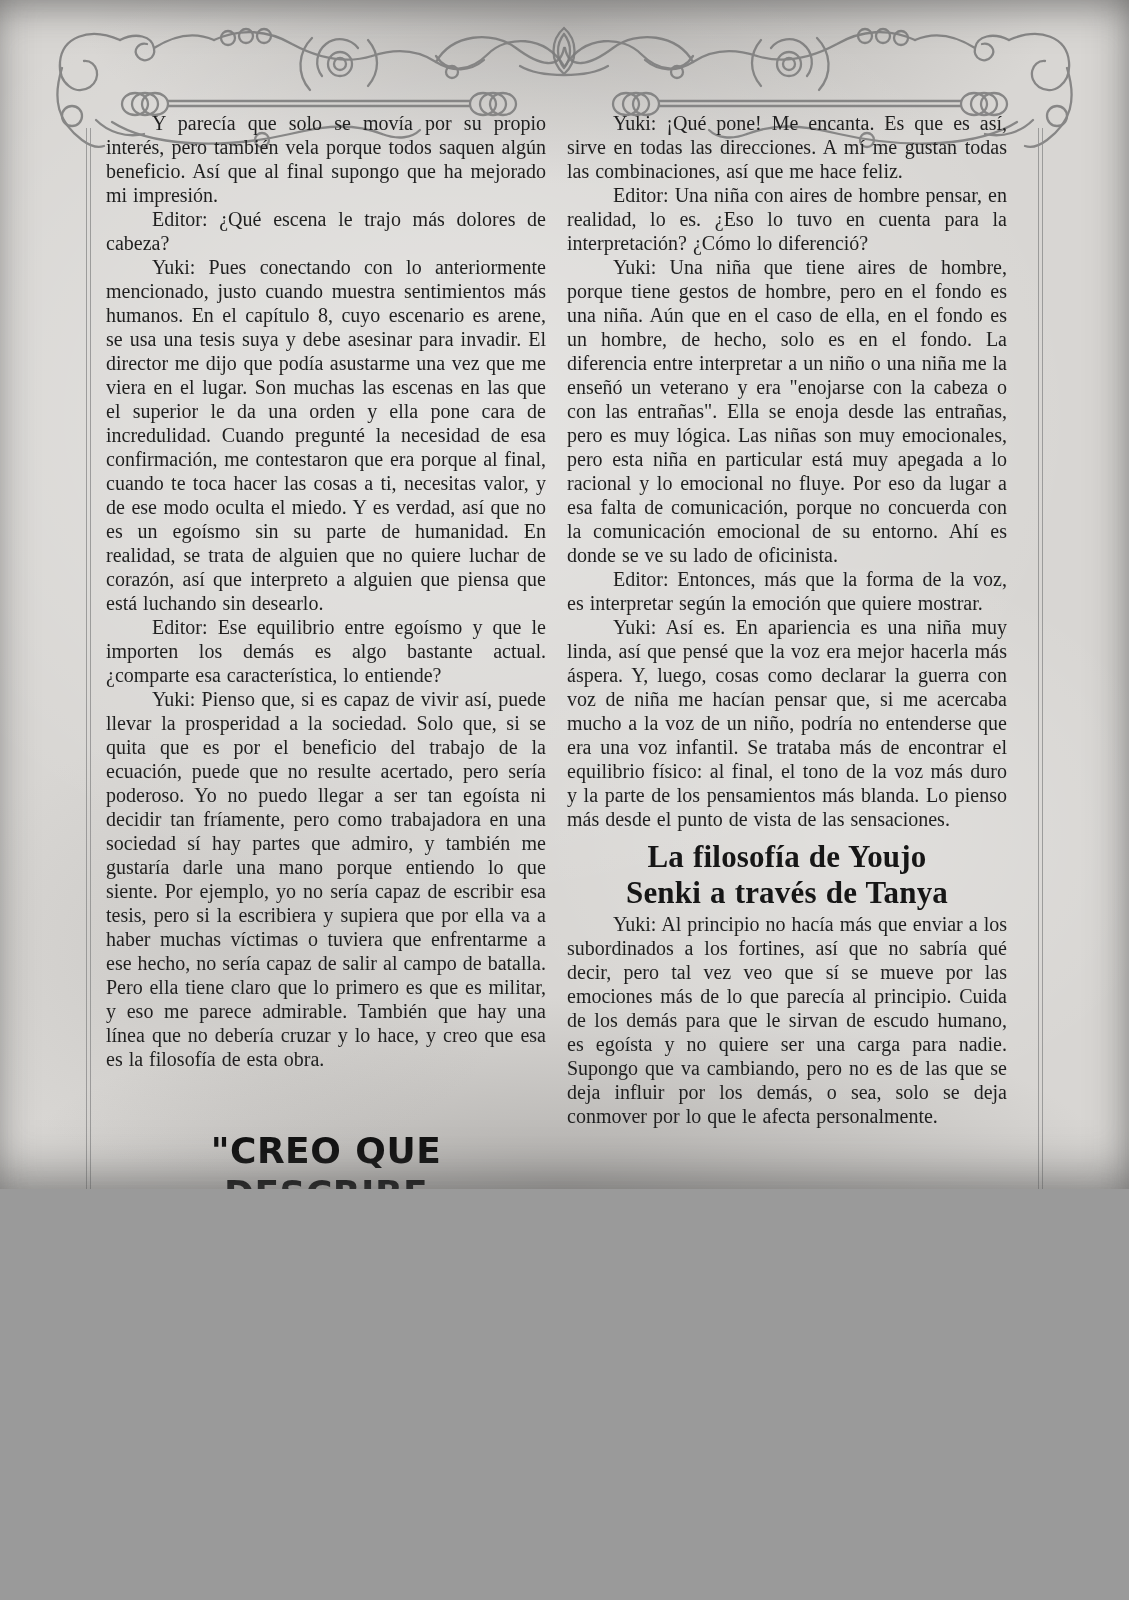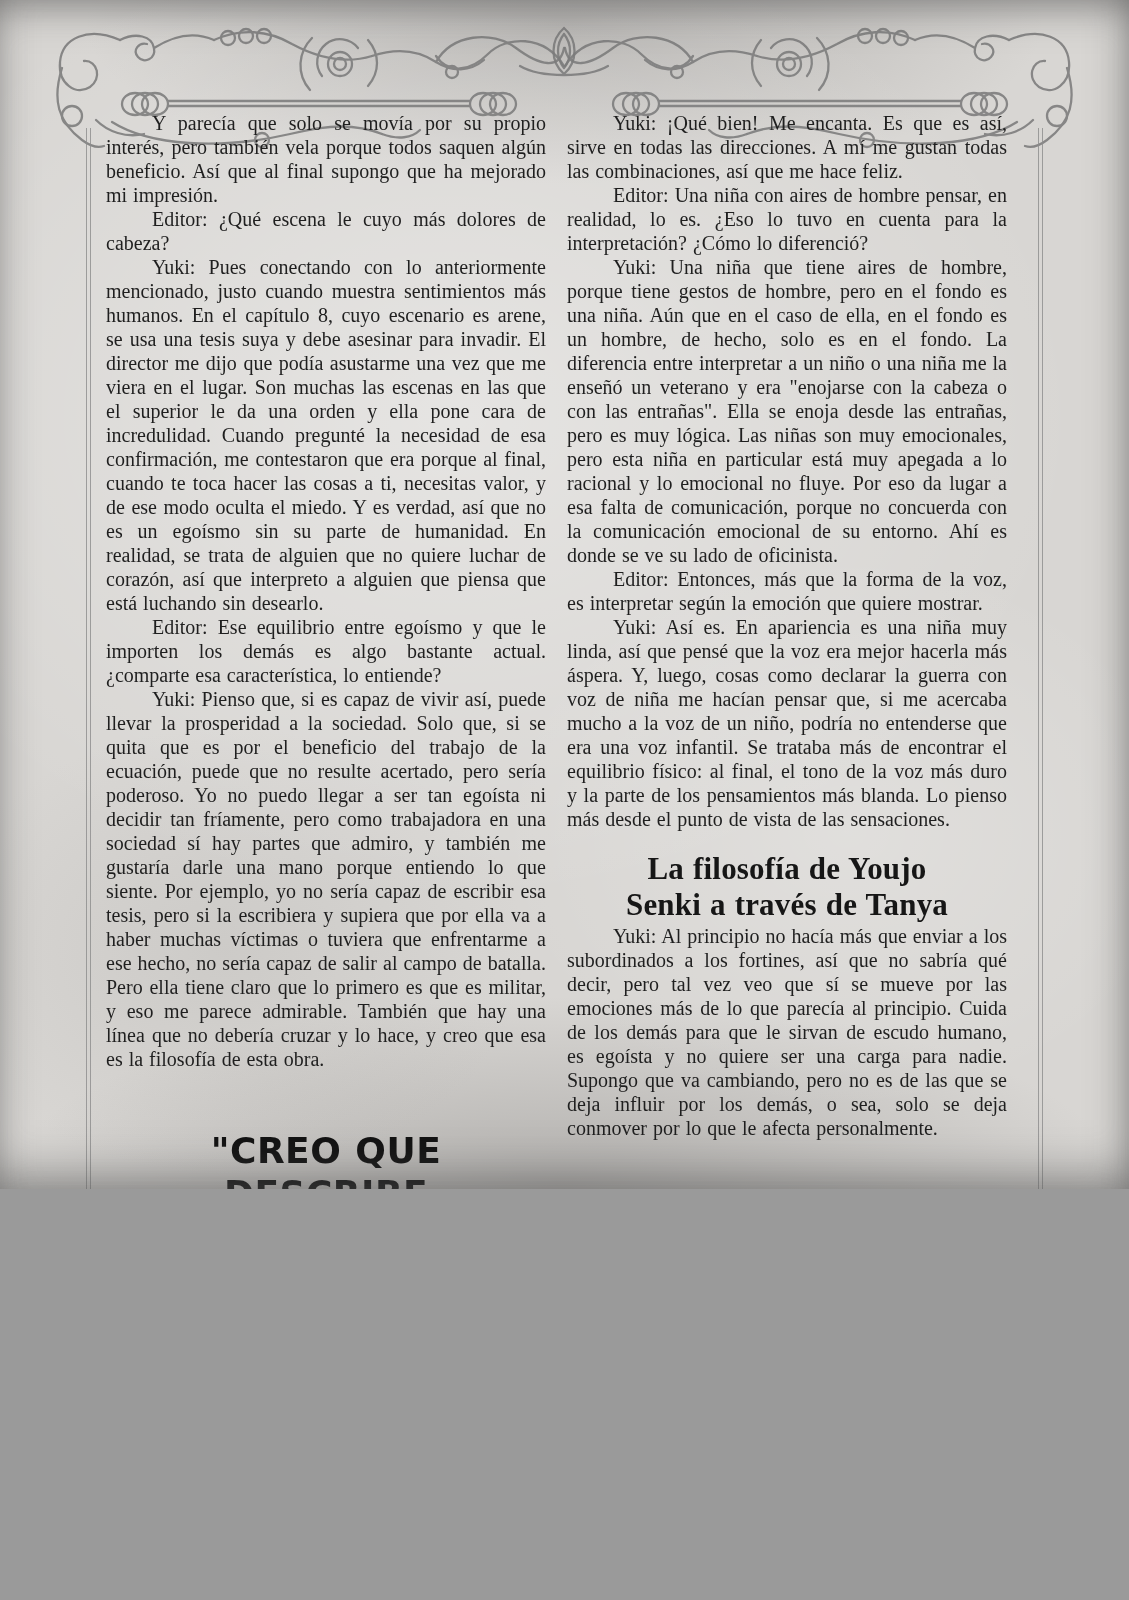--- a/index.html
+++ b/index.html
@@ -48,21 +48,21 @@
   .column p{text-indent:46px;margin:0;}
   .pull-quote{
     margin-top:58px;
     font-family:"DejaVu Sans",sans-serif;font-weight:700;
     font-size:36px;line-height:1.2;letter-spacing:.5px;
     text-align:center;text-indent:0;white-space:pre-line;color:#111;
   }
   .section-heading{
     font-weight:700;font-size:31px;line-height:1.15;
     text-align:center;white-space:pre-line;color:#161616;
-    margin:20px 0 2px 0;letter-spacing:.2px;
+    margin:8px 0 2px 0;letter-spacing:.2px;
   }
 </style>
 </head>
 <body>
 
 <div class="page">
 
   <svg class="flourish top" viewBox="0 0 1129 152" aria-hidden="true">
     <defs>
       <g id="half" class="stroke" stroke-width="2.3">
@@ -118,31 +118,31 @@
     <use href="#half" transform="translate(0,152) scale(1,-1)"></use>
     <use href="#half" transform="translate(1129,152) scale(-1,-1)"></use>
     <use href="#center" transform="translate(0,152) scale(1,-1)"></use>
   </svg>
 
   <div class="vrule left"></div>
   <div class="vrule right"></div>
 
   <div class="column left">
     <p>Y parecía que solo se movía por su propio interés, pero también vela porque todos saquen algún beneficio. Así que al final supongo que ha mejorado mi impresión.</p>
-    <p>Editor: ¿Qué escena le cuyo más dolores de cabeza?</p>
+    <p>Editor: ¿Qué escena le trajo más dolores de cabeza?</p>
     <p>Yuki: Pues conectando con lo anteriormente mencionado, justo cuando muestra sentimientos más humanos. En el capítulo 8, cuyo escenario es arene, se usa una tesis suya y debe asesinar para invadir. El director me dijo que podía asustarme una vez que me viera en el lugar. Son muchas las escenas en las que el superior le da una orden y ella pone cara de incredulidad. Cuando pregunté la necesidad de esa confirmación, me contestaron que era porque al final, cuando te toca hacer las cosas a ti, necesitas valor, y de ese modo oculta el miedo. Y es verdad, así que no es un egoísmo sin su parte de humanidad. En realidad, se trata de alguien que no quiere luchar de corazón, así que interpreto a alguien que piensa que está luchando sin desearlo.</p>
     <p>Editor: Ese equilibrio entre egoísmo y que le importen los demás es algo bastante actual. ¿comparte esa característica, lo entiende?</p>
     <p>Yuki: Pienso que, si es capaz de vivir así, puede llevar la prosperidad a la sociedad. Solo que, si se quita que es por el beneficio del trabajo de la ecuación, puede que no resulte acertado, pero sería poderoso. Yo no puedo llegar a ser tan egoísta ni decidir tan fríamente, pero como trabajadora en una sociedad sí hay partes que admiro, y también me gustaría darle una mano porque entiendo lo que siente. Por ejemplo, yo no sería capaz de escribir esa tesis, pero si la escribiera y supiera que por ella va a haber muchas víctimas o tuviera que enfrentarme a ese hecho, no sería capaz de salir al campo de batalla. Pero ella tiene claro que lo primero es que es militar, y eso me parece admirable. También que hay una línea que no debería cruzar y lo hace, y creo que esa es la filosofía de esta obra.</p>
     <div class="pull-quote">"CREO QUE DESCRIBE
 SARCÁSTICAMENTE
 EL EGOÍSMO"</div>
   </div>
 
   <div class="column right">
-    <p>Yuki: ¡Qué bien! Me encanta. Es que es así, sirve en todas las direcciones. A mí me gustan todas las combinaciones, así que me hace feliz.</p>
+    <p>Yuki: ¡Qué pone! Me encanta. Es que es así, sirve en todas las direcciones. A mí me gustan todas las combinaciones, así que me hace feliz.</p>
     <p>Editor: Una niña con aires de hombre pensar, en realidad, lo es. ¿Eso lo tuvo en cuenta para la interpretación? ¿Cómo lo diferenció?</p>
     <p>Yuki: Una niña que tiene aires de hombre, porque tiene gestos de hombre, pero en el fondo es una niña. Aún que en el caso de ella, en el fondo es un hombre, de hecho, solo es en el fondo. La diferencia entre interpretar a un niño o una niña me la enseñó un veterano y era "enojarse con la cabeza o con las entrañas". Ella se enoja desde las entrañas, pero es muy lógica. Las niñas son muy emocionales, pero esta niña en particular está muy apegada a lo racional y lo emocional no fluye. Por eso da lugar a esa falta de comunicación, porque no concuerda con la comunicación emocional de su entorno. Ahí es donde se ve su lado de oficinista.</p>
     <p>Editor: Entonces, más que la forma de la voz, es interpretar según la emoción que quiere mostrar.</p>
     <p>Yuki: Así es. En apariencia es una niña muy linda, así que pensé que la voz era mejor hacerla más áspera. Y, luego, cosas como declarar la guerra con voz de niña me hacían pensar que, si me acercaba mucho a la voz de un niño, podría no entenderse que era una voz infantil. Se trataba más de encontrar el equilibrio físico: al final, el tono de la voz más duro y la parte de los pensamientos más blanda. Lo pienso más desde el punto de vista de las sensaciones.</p>
     <h2 class="section-heading">La filosofía de Youjo
 Senki a través de Tanya</h2>
     <p>Yuki: Al principio no hacía más que enviar a los subordinados a los fortines, así que no sabría qué decir, pero tal vez veo que sí se mueve por las emociones más de lo que parecía al principio. Cuida de los demás para que le sirvan de escudo humano, es egoísta y no quiere ser una carga para nadie. Supongo que va cambiando, pero no es de las que se deja influir por los demás, o sea, solo se deja conmover por lo que le afecta personalmente.</p>
   </div>
 
   <div class="vignette"></div>

